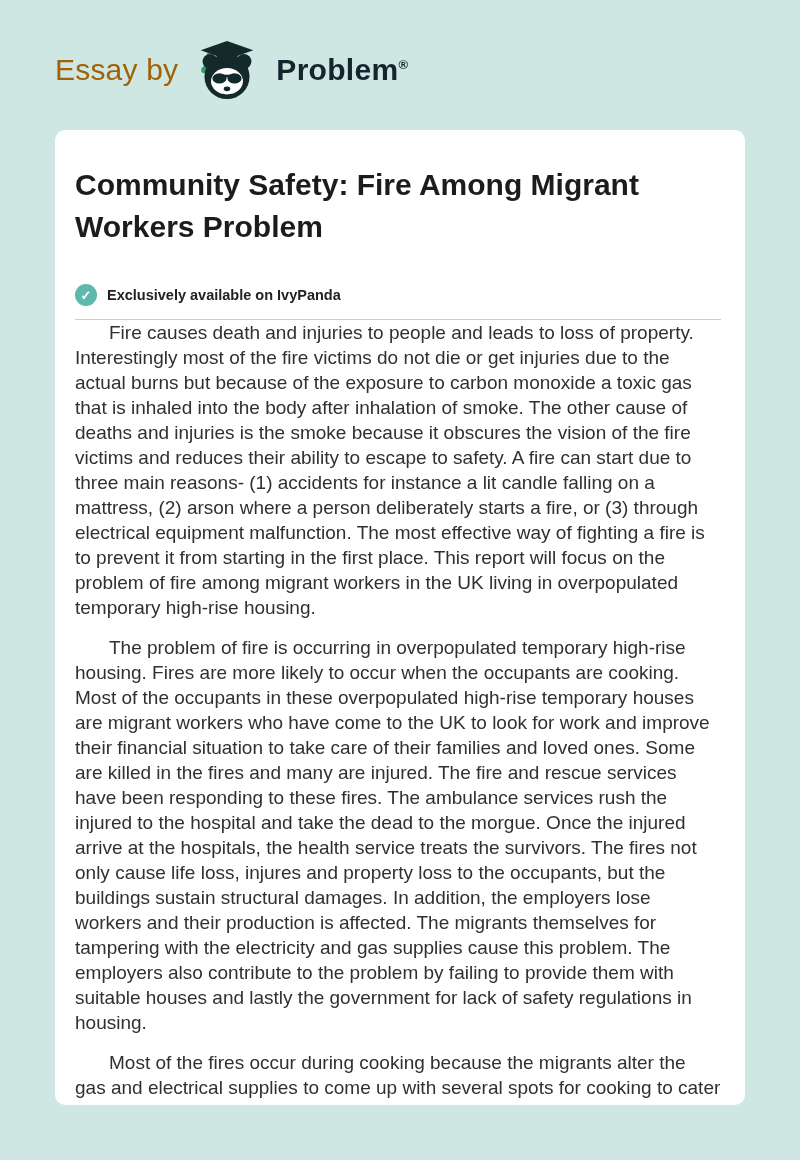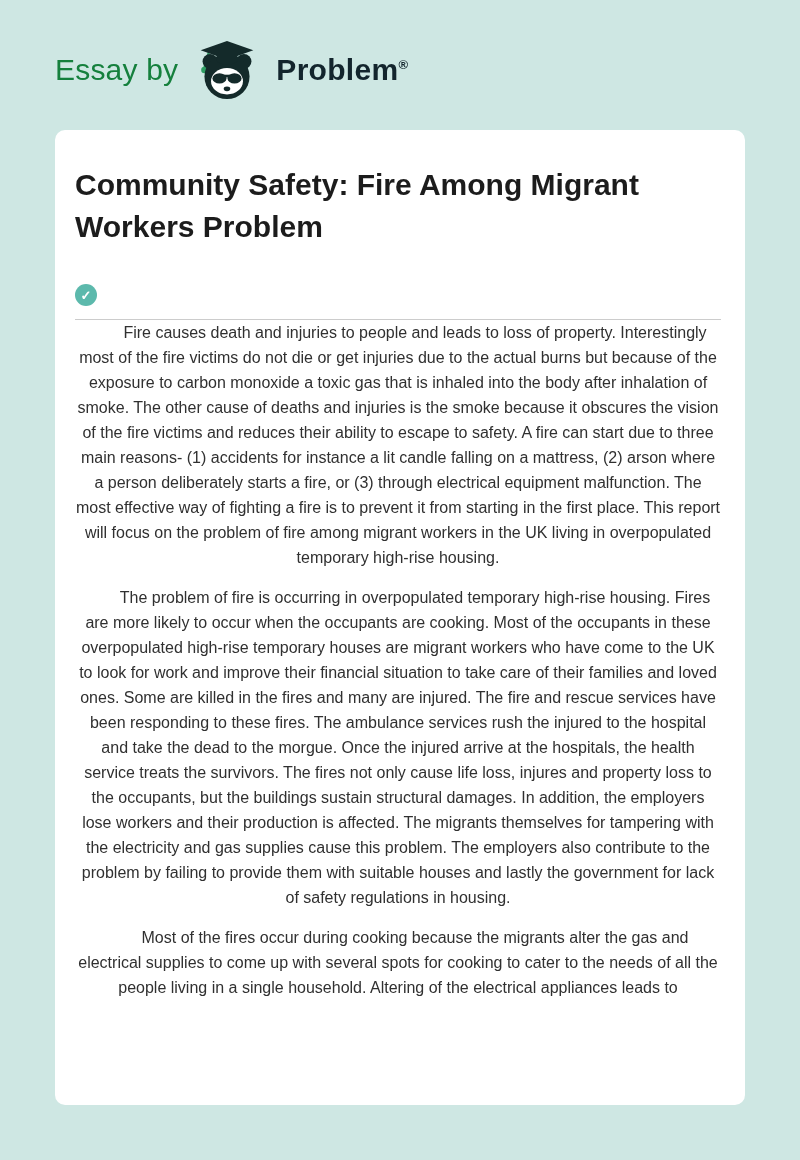--- a/index.html
+++ b/index.html
@@ -12,21 +12,21 @@
   }
   .site-header {
     height: 130px;
     display: flex;
     align-items: center;
     padding: 10px 55px 0 55px;
     gap: 16px;
   }
   .essay-by {
     font-size: 30px;
-    color: #15803d;
+    color: #a16207;
     letter-spacing: 0.2px;
   }
   .logo { display: inline-flex; }
   .logo svg { display: block; }
   .brand {
     font-size: 30px;
     font-weight: bold;
     color: #13252d;
     letter-spacing: 0.3px;
     white-space: nowrap;
@@ -77,26 +77,25 @@
     border-top: 1px solid #cccccc;
     margin: 0;
   }
   .section-heading {
     font-size: 28px;
     font-weight: bold;
     color: #111111;
     margin: 26px 0 23px 0;
   }
   .body-text p {
-    font-size: 16px;
+    font-size: 19px;
     line-height: 25px;
     color: #303030;
     text-indent: 34px;
     margin-bottom: 15px;
-    text-align: center;
   }
 </style>
 </head>
 <body>
 
 <header class="site-header">
   <span class="essay-by">Essay by</span>
   <span class="logo">
     <svg viewBox="0 0 70 66" width="66" height="62" aria-hidden="true">
       <path d="M16 13 L11 30" stroke="#2e9e63" stroke-width="2.5" fill="none"></path>
@@ -114,20 +113,21 @@
     </svg>
   </span>
   <span class="brand"><span>Problem</span><sup>®</sup></span>
 </header>
 
 <main class="card">
   <h1 class="essay-title">Community Safety: Fire Among Migrant Workers Problem</h1>
 
   <div class="badge-row">
     <span class="check-circle">✓</span>
+    <span class="badge-text">Exclusively available on IvyPanda</span>
   </div>
 
   <hr class="divider">
 
 
   <div class="body-text">
     <p>Fire causes death and injuries to people and leads to loss of property. Interestingly most of the fire victims do not die or get injuries due to the actual burns but because of the exposure to carbon monoxide a toxic gas that is inhaled into the body after inhalation of smoke. The other cause of deaths and injuries is the smoke because it obscures the vision of the fire victims and reduces their ability to escape to safety. A fire can start due to three main reasons- (1) accidents for instance a lit candle falling on a mattress, (2) arson where a person deliberately starts a fire, or (3) through electrical equipment malfunction. The most effective way of fighting a fire is to prevent it from starting in the first place. This report will focus on the problem of fire among migrant workers in the UK living in overpopulated temporary high-rise housing.</p>
     <p>The problem of fire is occurring in overpopulated temporary high-rise housing. Fires are more likely to occur when the occupants are cooking. Most of the occupants in these overpopulated high-rise temporary houses are migrant workers who have come to the UK to look for work and improve their financial situation to take care of their families and loved ones. Some are killed in the fires and many are injured. The fire and rescue services have been responding to these fires. The ambulance services rush the injured to the hospital and take the dead to the morgue. Once the injured arrive at the hospitals, the health service treats the survivors. The fires not only cause life loss, injures and property loss to the occupants, but the buildings sustain structural damages. In addition, the employers lose workers and their production is affected. The migrants themselves for tampering with the electricity and gas supplies cause this problem. The employers also contribute to the problem by failing to provide them with suitable houses and lastly the government for lack of safety regulations in housing.</p>
     <p>Most of the fires occur during cooking because the migrants alter the gas and electrical supplies to come up with several spots for cooking to cater to the needs of all the people living in a single household. Altering of the electrical appliances leads to</p>
   </div>

